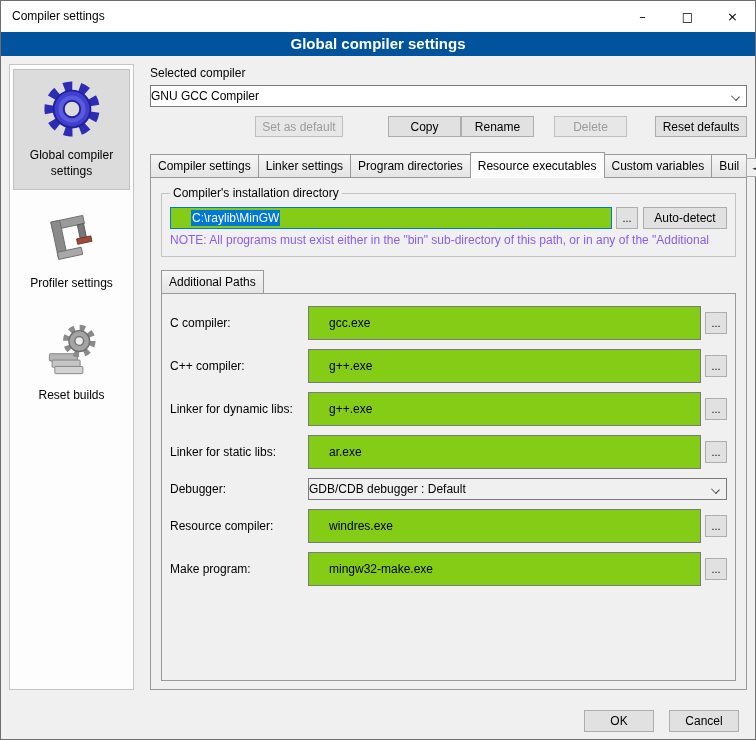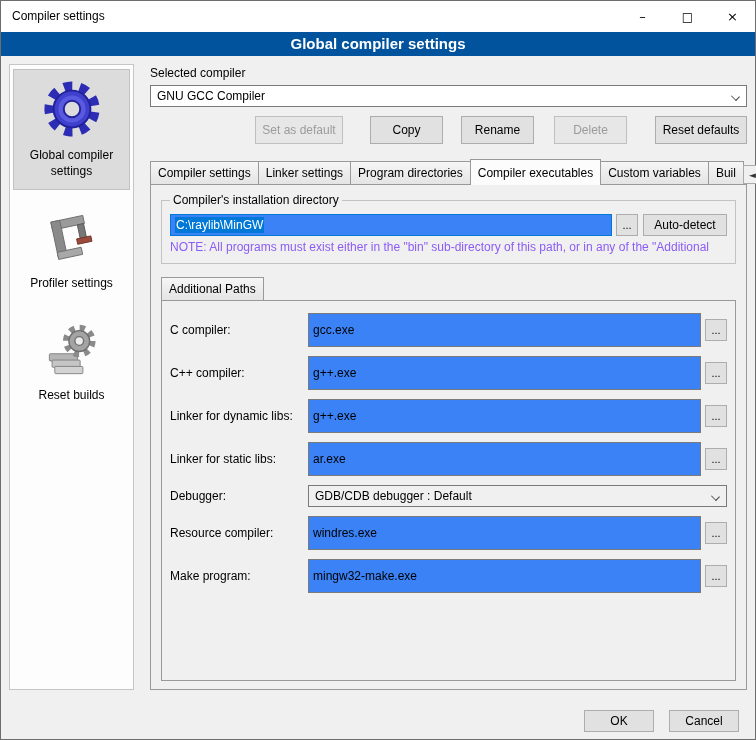--- a/index.html
+++ b/index.html
@@ -60,40 +60,40 @@
   }
   .side-item.selected { background: #dcdcdc; border: 1px solid #c2c2c2; }
   .side-item .label { text-align: center; margin-top: 8px; line-height: 1.3; }
 
   
   .main { flex: 1; display: flex; flex-direction: column; min-width: 0; }
   .field-label { margin: 2px 0 5px 0; }
 
   .combo {
     height: 22px; background: #fff; border: 1px solid #7a7a7a;
-    display: flex; align-items: center; padding-left: 6px; position: relative;
+    display: flex; align-items: center; position: relative;
   }
   .combo .chev {
     position: absolute; right: 7px; top: 7px;
     width: 7px; height: 7px; border-right: 1.6px solid #444;
     border-bottom: 1.6px solid #444; transform: rotate(45deg) scaleY(0.8);
   }
   .combo.flat { background: #f0f0f0; }
 
   
   .actions { display: flex; margin-top: 9px; align-items: center; }
   .btn {
-    height: 28px; background: #e1e1e1; border: 1px solid #adadad;
+    height: 21px; background: #e1e1e1; border: 1px solid #adadad;
     font-family: "Liberation Sans", sans-serif; font-size: 12px;
     display: inline-flex; align-items: center; justify-content: center;
   }
   .btn.disabled { color: #9b9b9b; border-color: #bfbfbf; background:#e7e7e7; }
   .b-setdef { width: 88px; margin-left: 105px; }
   .b-copy   { width: 73px; margin-left: auto; }
-  .b-rename { width: 73px; margin-left: 18px; }
+  .b-rename { width: 73px; margin-left: 0; }
   .b-delete { width: 73px; margin-left: 20px; }
   .b-reset  { width: 92px; margin-left: 28px; }
 
   
   .tabstrip { display: flex; align-items: flex-end; margin-top: 15px; position: relative; z-index: 2; }
   .tab {
     padding: 4px 7px 4px; border: 1px solid #999; border-bottom: none;
     background: linear-gradient(#f6f6f6, #e4e4e4);
     margin-right: -1px; white-space: nowrap; cursor: default;
   }
@@ -114,22 +114,22 @@
     position: relative; z-index: 1; min-height: 0;
   }
 
   
   fieldset.group {
     border: 1px solid #c3c3c3; padding: 4px 8px 9px; margin: 0;
   }
   fieldset.group legend { padding: 0 3px; font-size: 12px; }
   .dir-row { display: flex; margin-top: 3px; align-items: center; }
   .textbox {
-    flex: 1; height: 22px; background: #3b82f6; border: 1px solid #7a7a7a;
-    display: flex; align-items: center; padding-left: 4px; overflow: hidden; white-space: nowrap;
+    flex: 1; height: 22px; background: #84cc16; border: 1px solid #7a7a7a;
+    display: flex; align-items: center; padding-left: 20px; overflow: hidden; white-space: nowrap;
   }
   .textbox.focused { border-color: #0078d7; }
   .textbox .seltext { background: #0078d7; color: #fff; padding: 1px 1px; }
   .browse-btn {
     width: 22px; height: 22px; margin-left: 4px; flex: 0 0 auto;
     background: #e1e1e1; border: 1px solid #adadad;
     display: flex; align-items: center; justify-content: center; font-size: 11px;
   }
   .autodetect-btn { width: 84px; height: 22px; margin-left: 5px; }
   .note {
@@ -228,21 +228,21 @@
         <div class="btn b-copy">Copy</div>
         <div class="btn b-rename">Rename</div>
         <div class="btn disabled b-delete">Delete</div>
         <div class="btn b-reset">Reset defaults</div>
       </div>
 
       <div class="tabstrip">
         <div class="tab">Compiler settings</div>
         <div class="tab">Linker settings</div>
         <div class="tab">Program directories</div>
-        <div class="tab active">Compiler executables</div>
+        <div class="tab active">Resource executables</div>
         <div class="tab">Custom variables</div>
         <div class="tab">Buil</div>
         <div class="tab-arrows">
           <div class="tab-arrow">◄</div>
 
         </div>
       </div>
 
       <div class="tabpanel">
 

